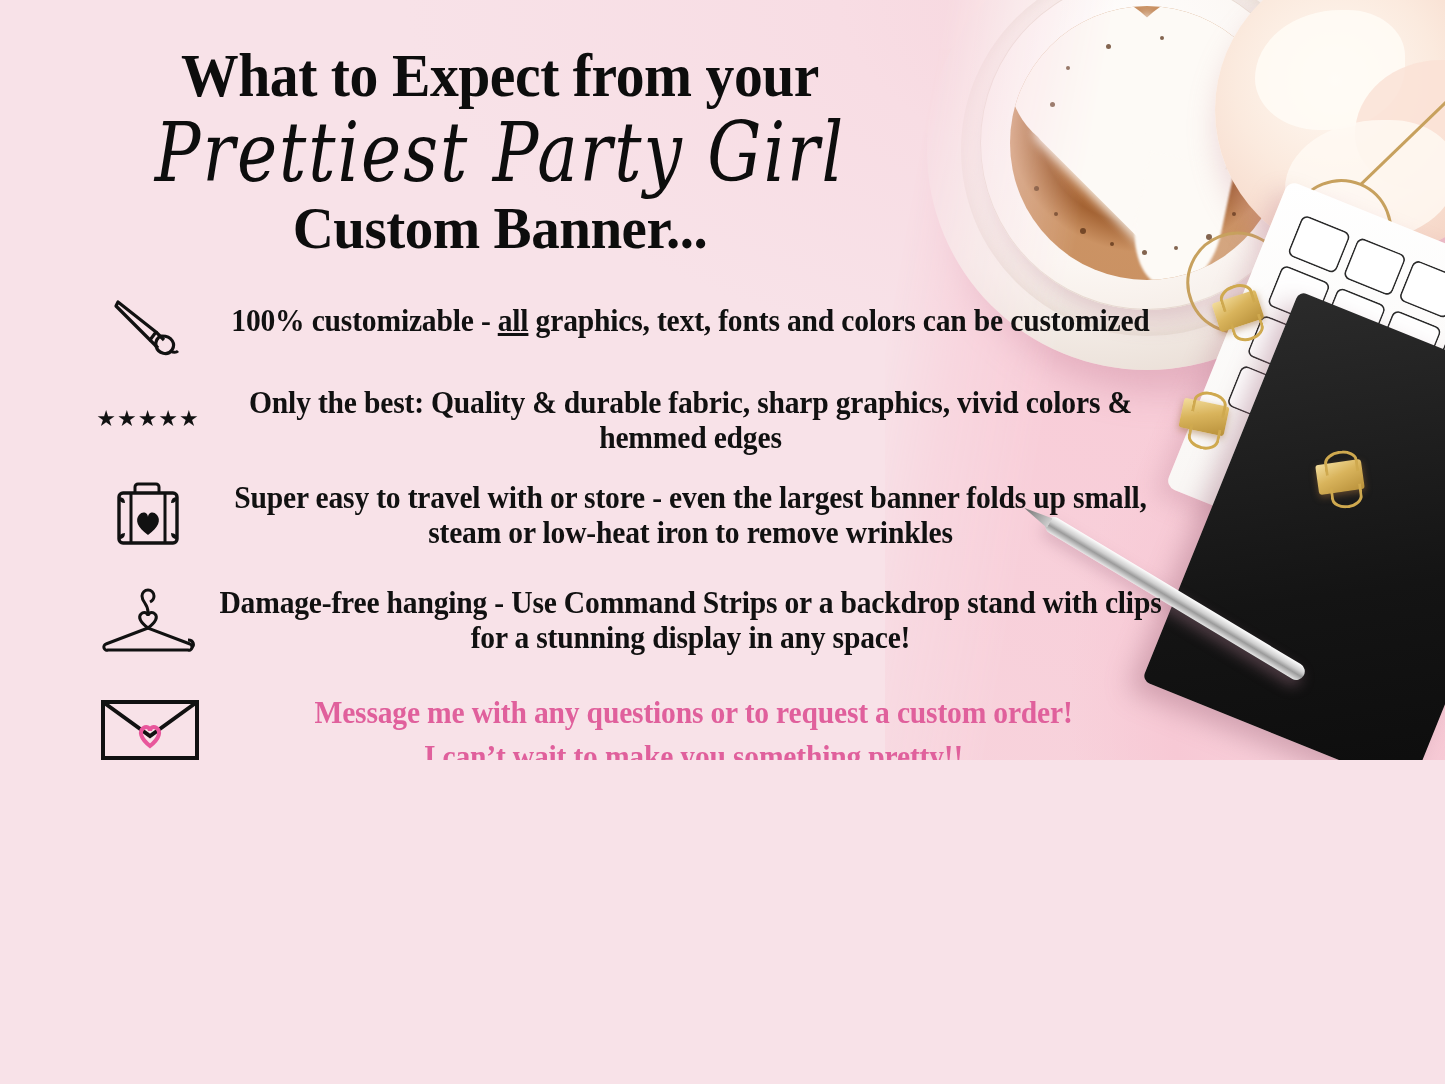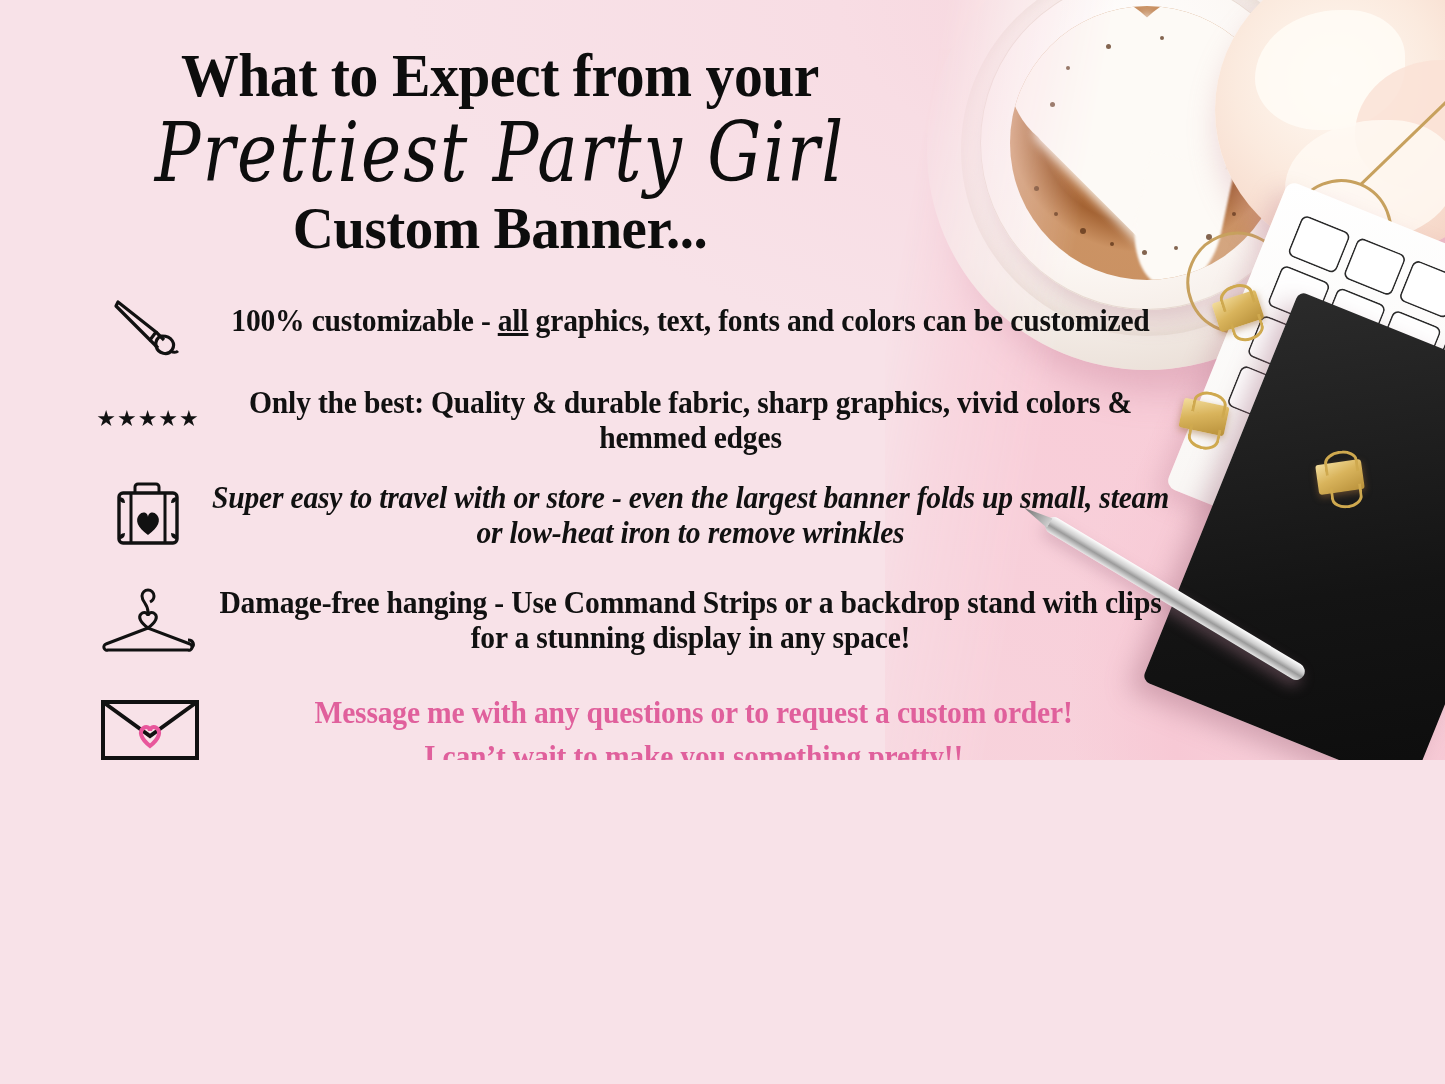--- a/index.html
+++ b/index.html
@@ -167,21 +167,21 @@
     flex:1;color:#111;font-weight:700;font-size:30.5px;line-height:1.16;
     font-family:"Liberation Serif", serif;letter-spacing:-.2px;
     transform:scaleX(.97);transform-origin:0 50%;
   }
   .txt u{text-decoration-thickness:2.5px;text-underline-offset:2px;}
   .stars{font-size:22px;letter-spacing:1px;color:#111;line-height:1;padding-top:26px;}
 
   .row.r1 .txt{margin-top:12px;}
   .row.r2{margin-top:20px;}
   .row.r2 .txt{margin-top:8px;}
-  .row.r3{margin-top:8px;font-style:italic;}
+  .row.r3{margin-top:8px;}
   .row.r3 .txt{margin-top:6px;}
   .row.r4{margin-top:28px;}
   .row.r4 .txt{margin-top:6px;}
   .row.r5{margin-top:30px;}
   .row.r5 .txt{margin-top:0px;}
   .row.r6{margin-top:34px;}
   .row.r6 .ico{justify-content:flex-start;padding-left:6px;}
   .row.r6 .txt{color:#e0609c;margin-top:2px;font-size:30.5px;line-height:1.42;}
 
   

